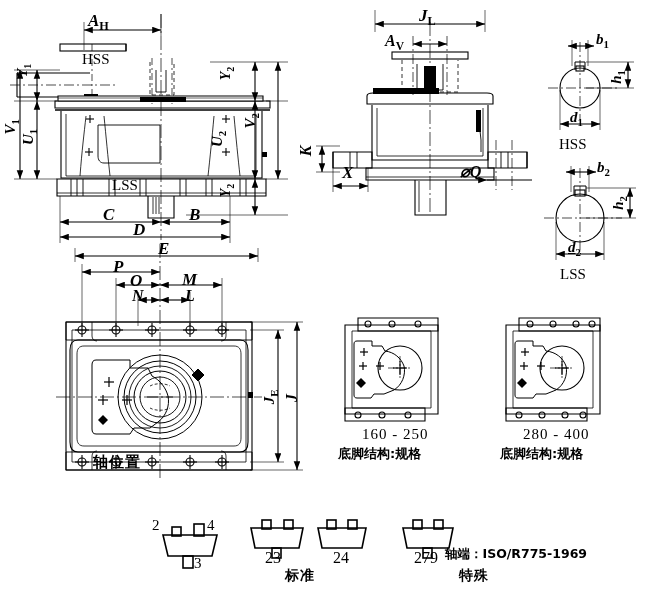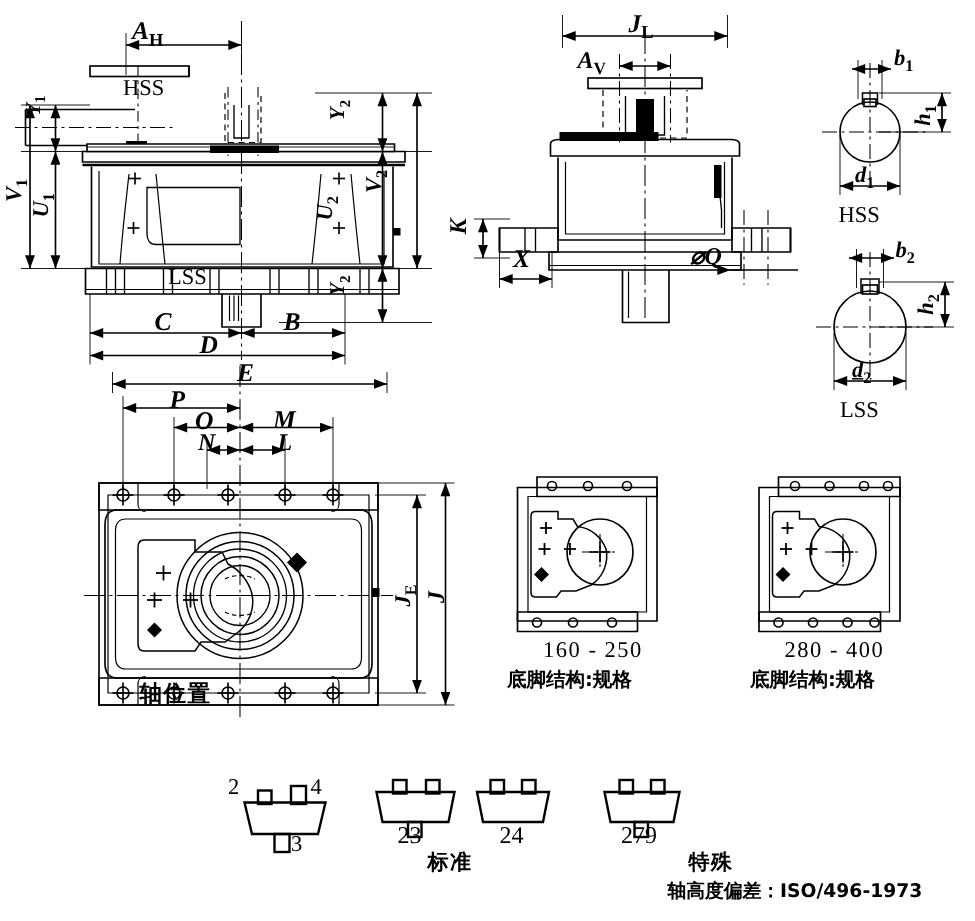--- a/index.html
+++ b/index.html
@@ -565,15 +565,15 @@
 <div class="lbl plain" style="left:207px;top:518px;font-size:15px;">4</div>
 <div class="lbl plain" style="left:194px;top:556px;font-size:15px;">3</div>
 
 <div class="lbl plain" style="left:265px;top:550px;font-size:16px;">23</div>
 <div class="lbl plain" style="left:333px;top:550px;font-size:16px;">24</div>
 <div class="lbl cn" style="left:285px;top:568px;font-size:14px;letter-spacing:1px;">标准</div>
 
 <div class="lbl plain" style="left:414px;top:550px;font-size:16px;">279</div>
 <div class="lbl cn" style="left:411px;top:568px;font-size:14px;letter-spacing:1px;padding-left:48px;">特殊</div>
 
-<div class="lbl cn" style="left:445px;top:588px;font-size:12.5px;">轴高度偏差：ISO/496-1973</div>
+<div class="lbl cn" style="left:445px;top:548px;font-size:12.5px;">轴端：ISO/R775-1969</div>
 
 </div>
 
 </body></html>

